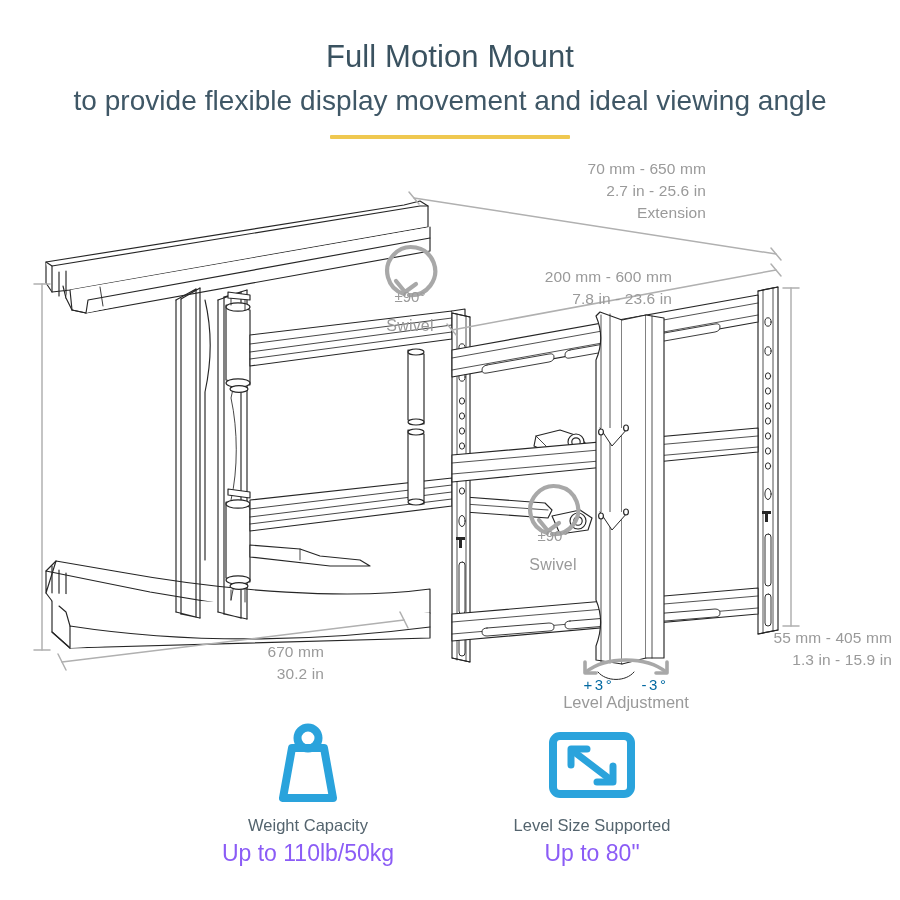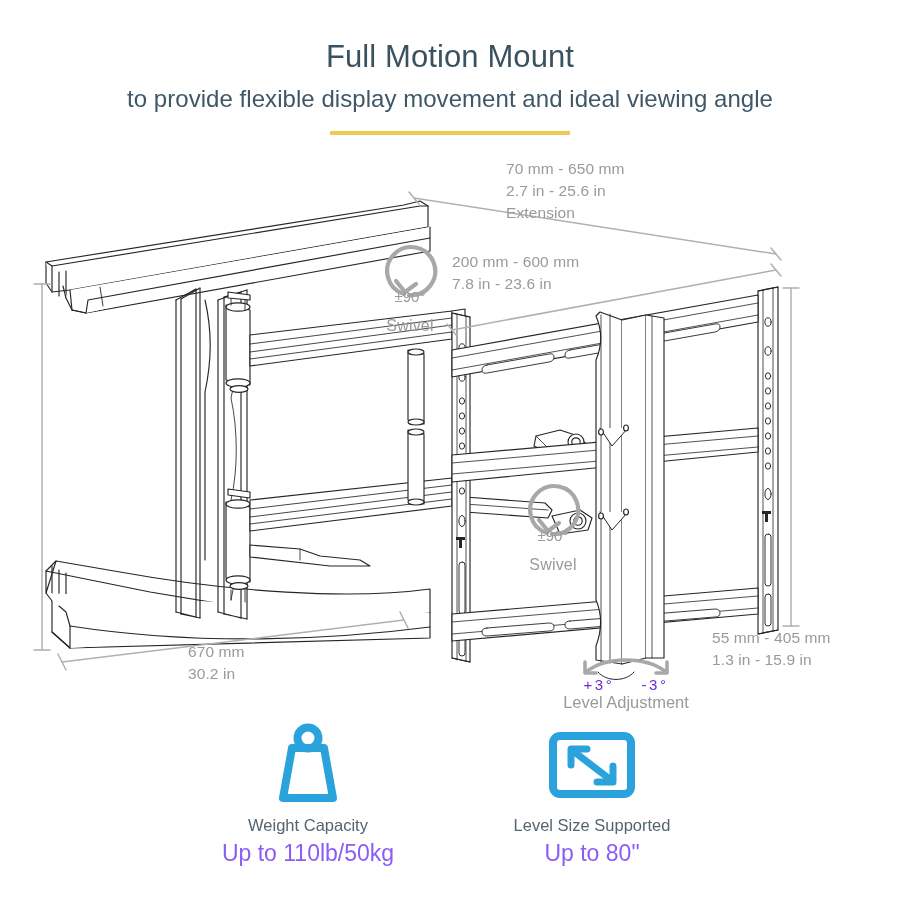--- a/index.html
+++ b/index.html
@@ -10,44 +10,44 @@
   }
   #stage{position:absolute;left:0;top:0;width:900px;height:900px;}
 
   
   .header{position:absolute;left:0;top:0;width:900px;text-align:center;}
   .title{
     font-size:31px;color:#3a5260;letter-spacing:.1px;
     margin-top:40px;font-weight:400;line-height:1.1;
   }
   .subtitle{
-    font-size:24px;color:#3f5766;font-weight:400;
+    font-size:28px;color:#3f5766;font-weight:400;
     margin-top:11px;line-height:1.15;letter-spacing:.05px;
   }
   .rule{
     width:240px;height:4px;background:#efc850;
     margin:18px auto 0 auto;border-radius:1px;
   }
 
   
   .dim{
     position:absolute;color:#9a9a9a;font-size:15.5px;
-    line-height:1.42;text-align:left;white-space:nowrap;
+    line-height:1.42;text-align:right;white-space:nowrap;
     letter-spacing:.1px;
   }
 
   
   .swivel{position:absolute;width:92px;text-align:center;}
   .swivel .cap{
     color:#9a9a9a;font-size:16px;margin-top:3px;letter-spacing:.2px;
   }
 
   
   .level{position:absolute;text-align:center;width:220px;}
-  .level .deg{color:#6d28d9;font-size:15px;margin-top:1px;letter-spacing:2.5px;}
+  .level .deg{color:#0369a1;font-size:15px;margin-top:1px;letter-spacing:2.5px;}
   .level .cap{color:#9a9a9a;font-size:16.5px;}
 
   
   .features{
     position:absolute;left:0;top:722px;width:900px;
     display:flex;justify-content:center;align-items:flex-start;gap:34px;
   }
   .feature{text-align:center;width:250px;}
   .feature .ficon{height:86px;display:flex;align-items:center;justify-content:center;}
   .feature .flabel{
@@ -334,27 +334,27 @@
       <path d="M656 673 L667 673 L667 662"></path>
     </g>
   </svg>
 
   <div class="dim" style="left:506px;top:158px;width:200px;">
     <div>70 mm - 650 mm</div>
     <div>2.7 in - 25.6 in</div>
     <div>Extension</div>
   </div>
 
-  <div class="dim" style="left:452px;top:251px;width:220px;">
+  <div class="dim" style="left:452px;top:266px;width:220px;">
     <div>200 mm - 600 mm</div>
     <div>7.8 in - 23.6 in</div>
   </div>
 
 
-  <div class="dim" style="left:188px;top:641px;width:120px;">
+  <div class="dim" style="left:204px;top:641px;width:120px;">
     <div>670 mm</div>
     <div>30.2 in</div>
   </div>
 
   <div class="dim" style="left:712px;top:627px;width:180px;">
     <div>55 mm - 405 mm</div>
     <div>1.3 in - 15.9 in</div>
   </div>
 
   <div class="swivel" style="left:364px;top:288px;">

